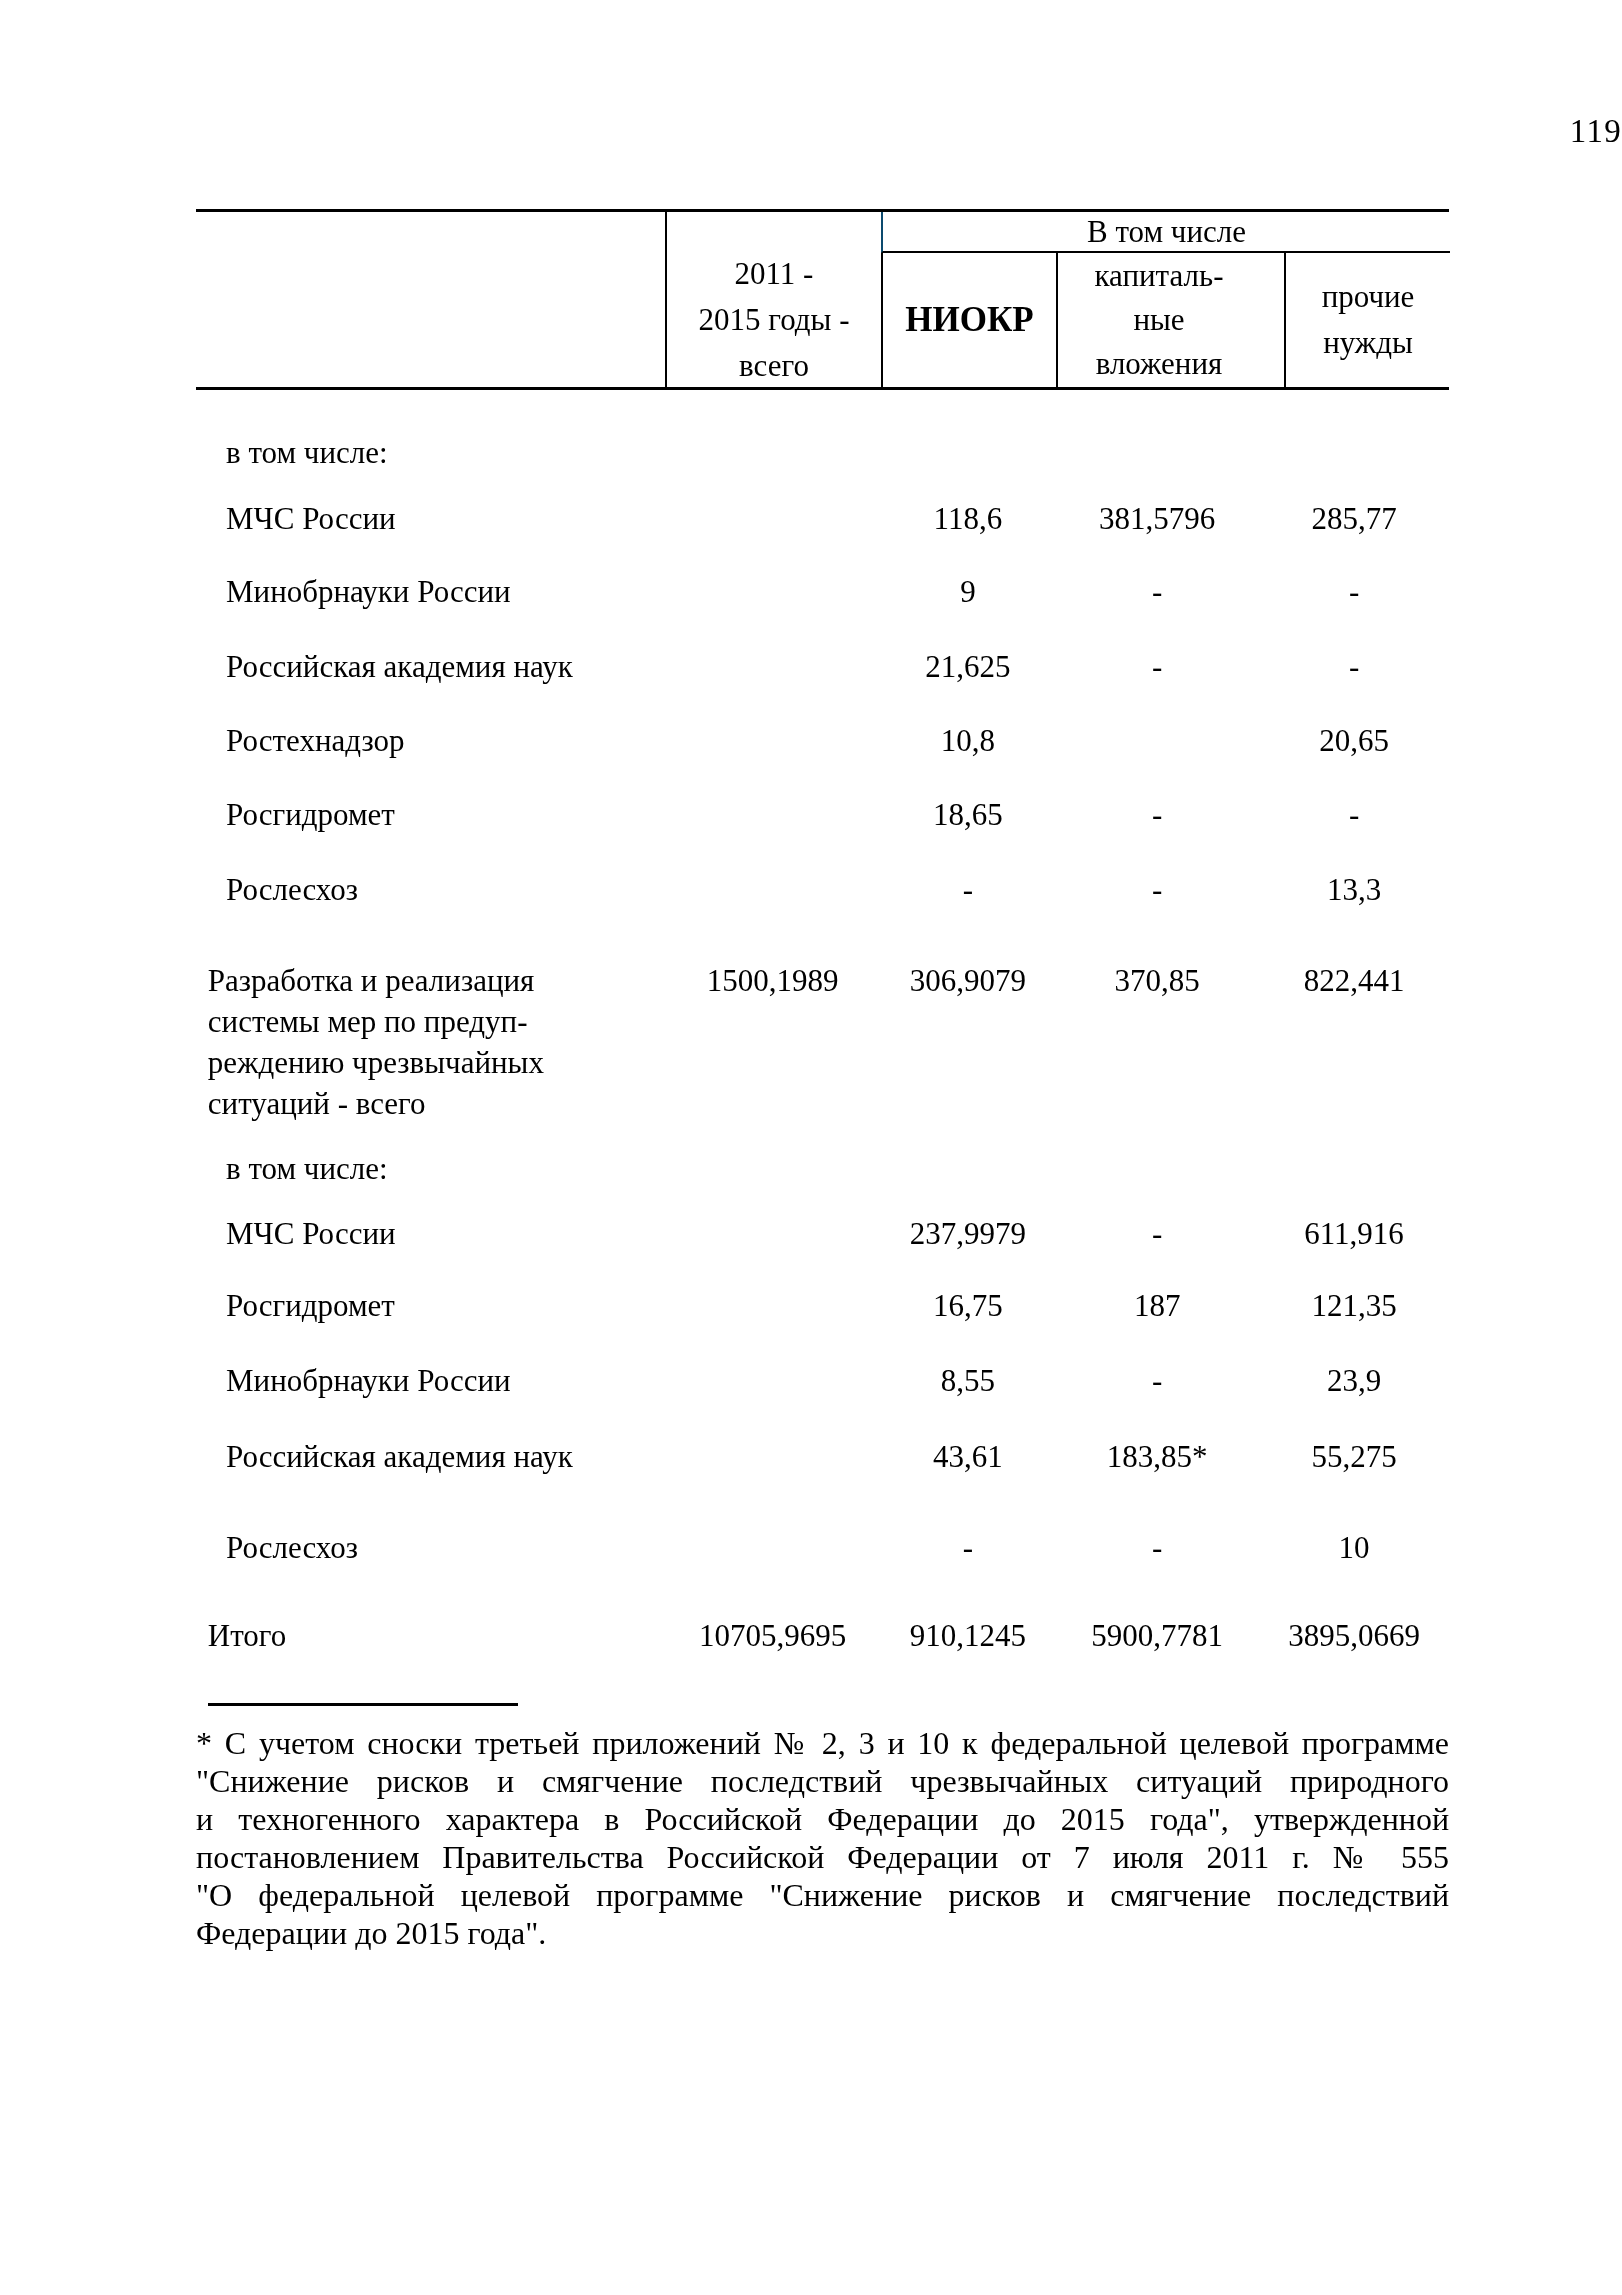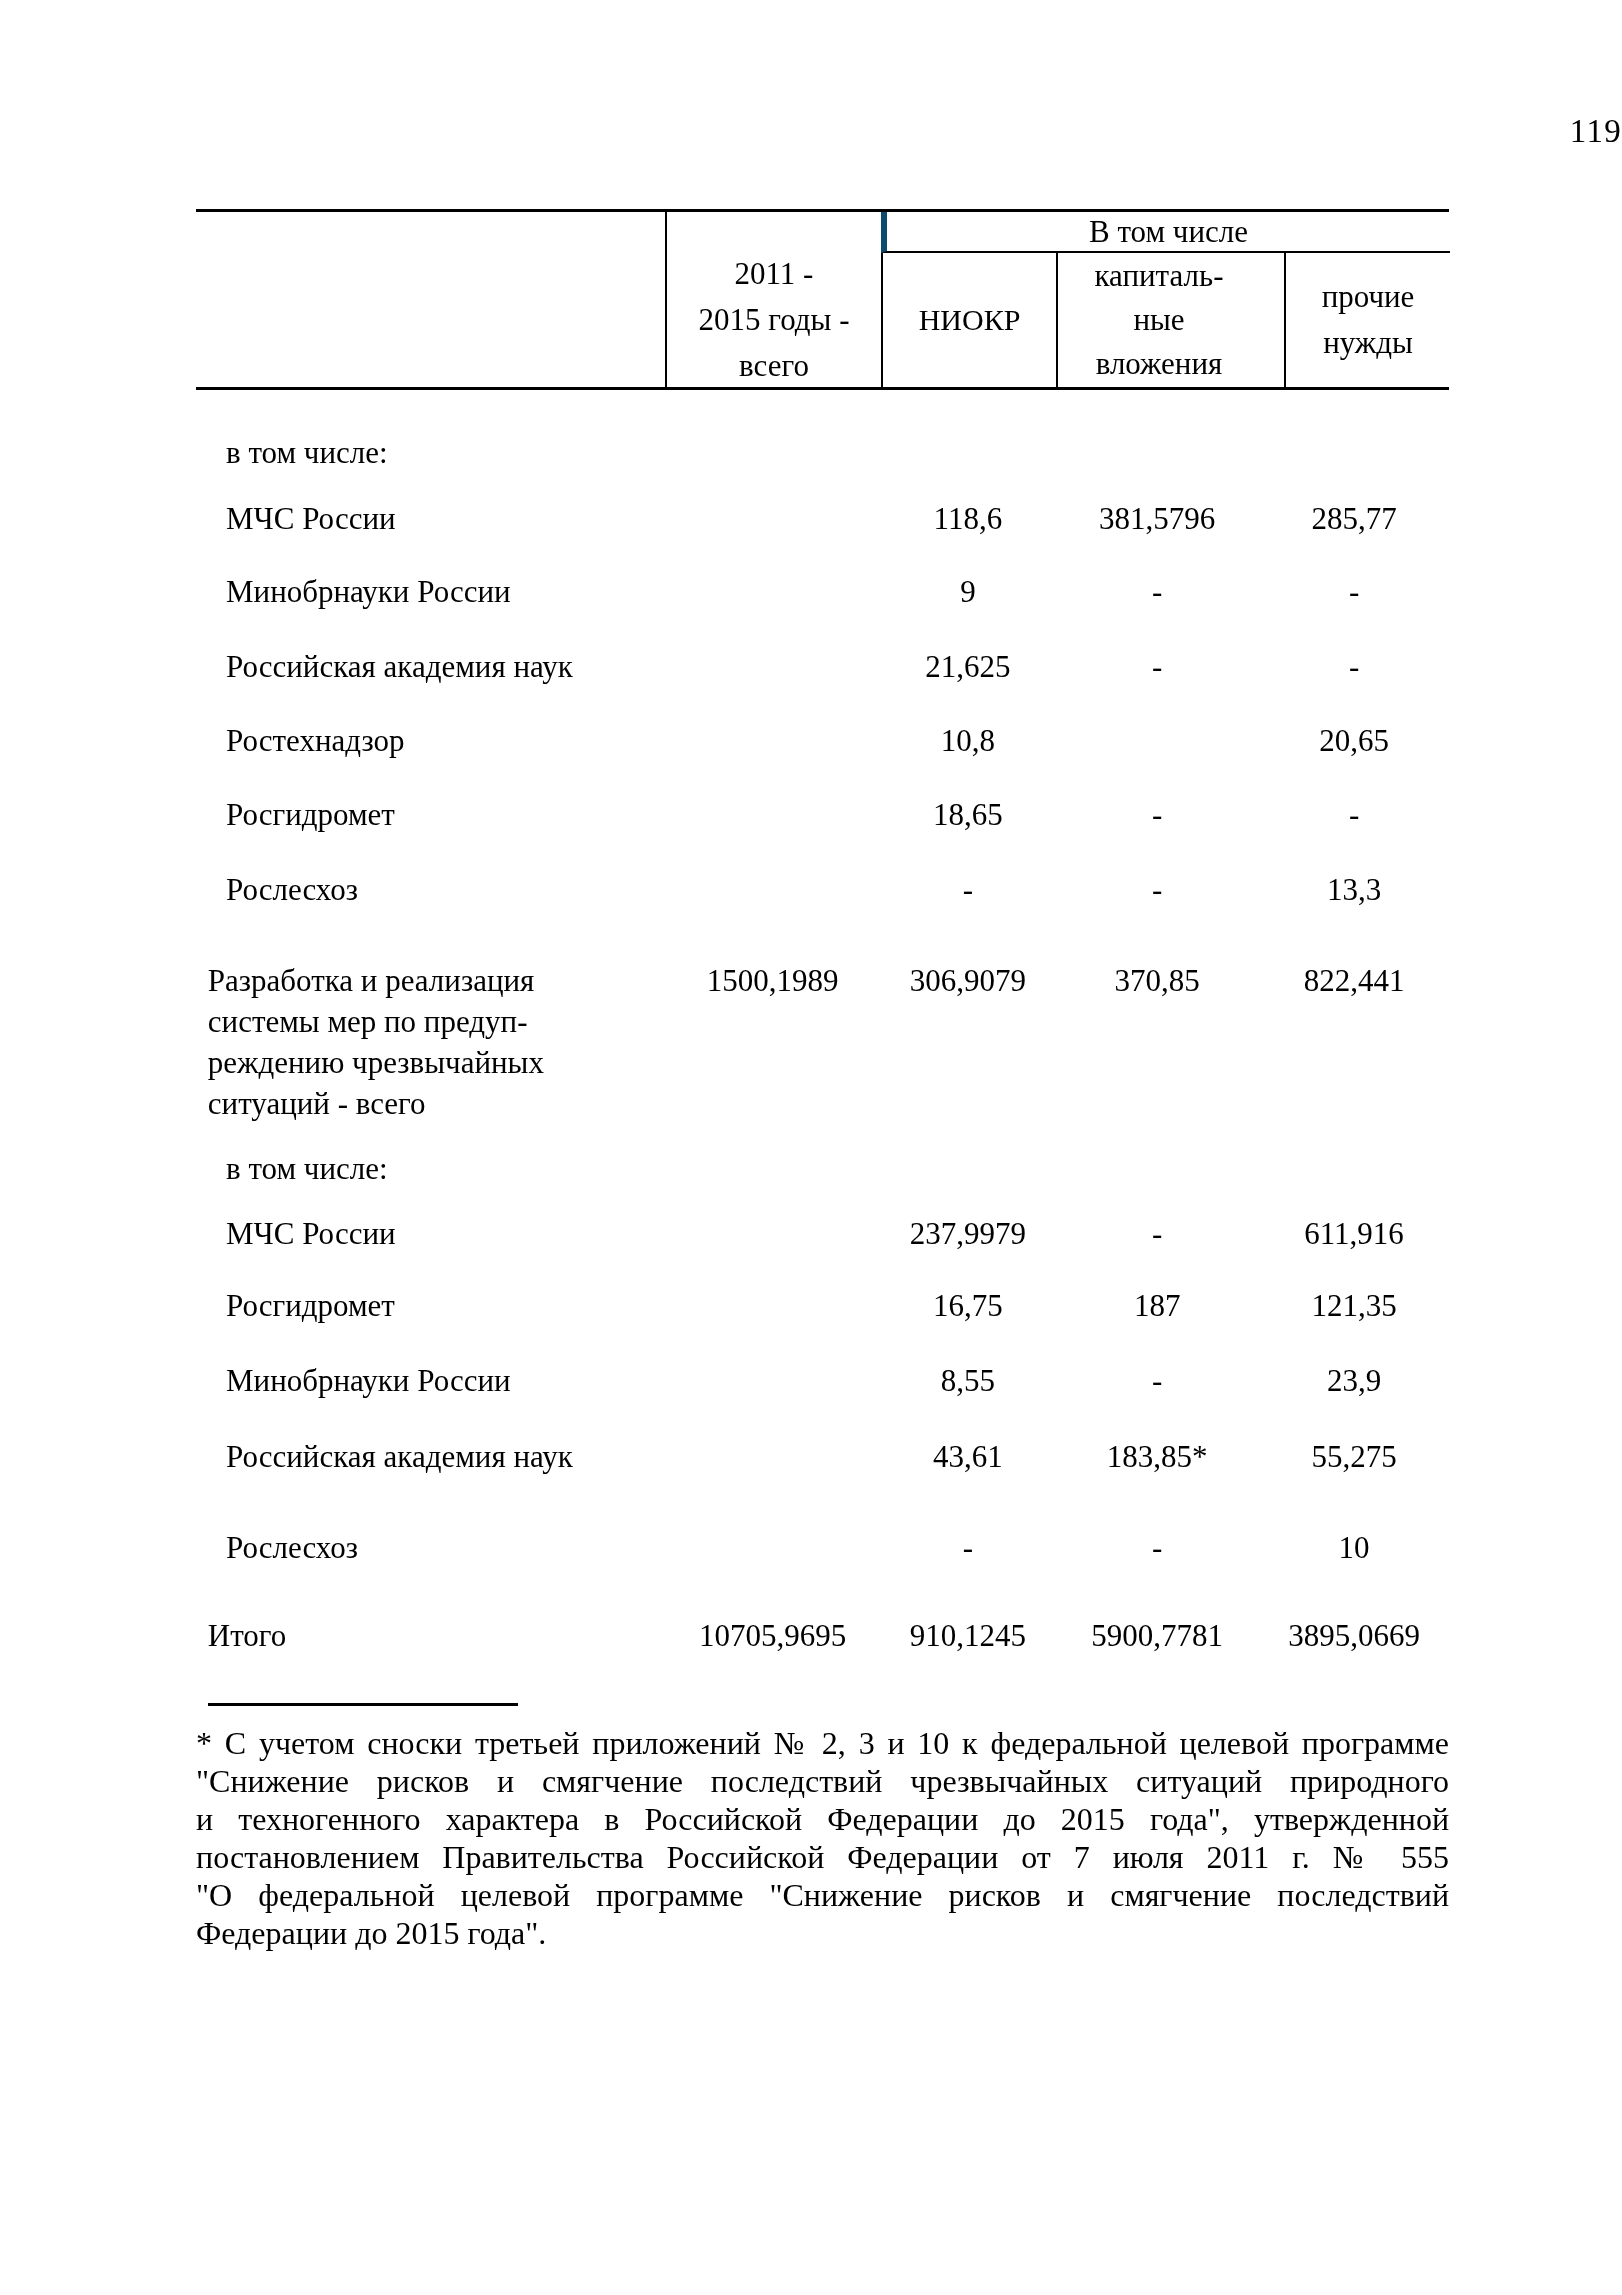--- a/index.html
+++ b/index.html
@@ -25,28 +25,28 @@
     font-size:31px;
   }
   .h-empty{grid-column:1;grid-row:1/3;}
   .h-total{grid-column:2;grid-row:1/3;border-left:2px solid #000;}
   .h-total-inner{
     margin-top:41px;height:134px;display:flex;align-items:center;justify-content:center;
     text-align:center;line-height:46px;white-space:pre-line;
   }
   .h-group{
     grid-column:3/6;grid-row:1;
-    border-left:6px solid #0c4a6e;border-bottom:2.6px solid #000;
+    border-left:2px solid #0c4a6e;border-bottom:2.6px solid #000;
     display:flex;align-items:center;justify-content:center;
   }
   .h-cell{
     display:flex;align-items:center;justify-content:center;
     border-left:2px solid #000;text-align:center;white-space:pre-line;
   }
-  .h-niokr{grid-column:3;grid-row:2;font-size:30px;}
+  .h-niokr{grid-column:3;grid-row:2;font-size:35px;font-weight:bold;}
   .h-cap{grid-column:4;grid-row:2;line-height:44px;}
   .h-other{grid-column:5;grid-row:2;line-height:46px;margin-left:24px;}
   
   .tbody{font-size:31px;}
   .trow{display:flex;}
   .trow>div{display:flex;align-items:center;box-sizing:border-box;}
   .cl{width:469px;justify-content:flex-start;padding-left:11.8px;text-align:left;}
   .ind .cl{padding-left:30px;}
   .cn{justify-content:center;text-align:center;}
   .c2{width:216px;}

